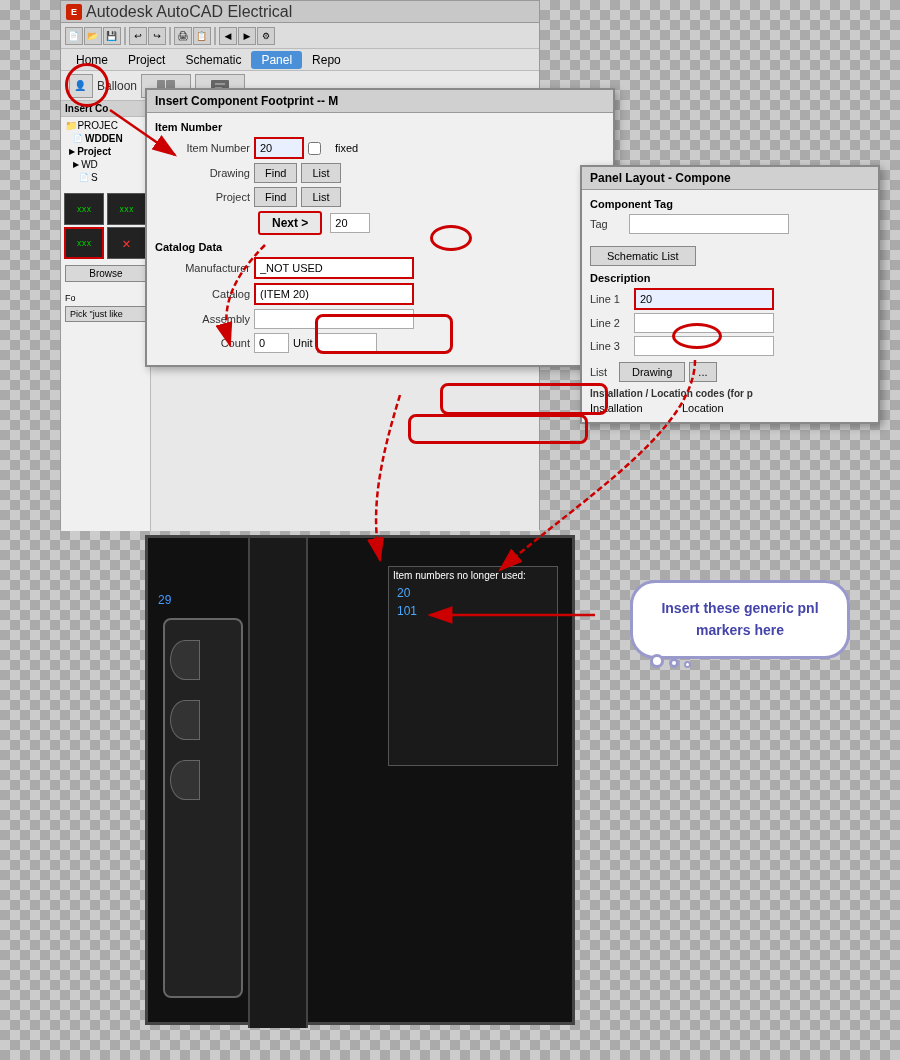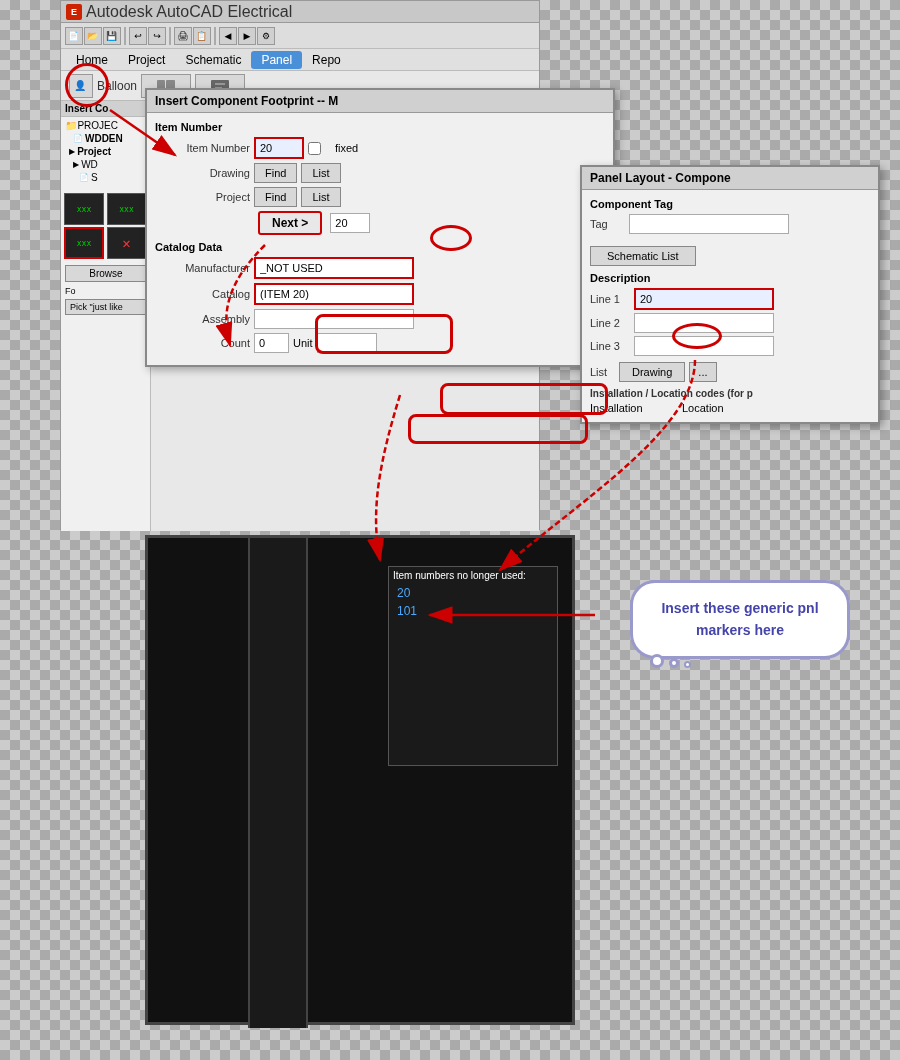--- a/index.html
+++ b/index.html
@@ -147,21 +147,21 @@
 
       
       <div style="display:grid;grid-template-columns:repeat(2,1fr);gap:2px;padding:3px;margin-top:4px;">
         <div style="width:40px;height:32px;background:#222;border:1px solid #555;display:flex;align-items:center;justify-content:center;color:#00cc00;font-size:8px;font-family:monospace;">xxx</div>
         <div style="width:40px;height:32px;background:#222;border:1px solid #555;display:flex;align-items:center;justify-content:center;color:#00cc00;font-size:8px;font-family:monospace;">xxx</div>
         <div style="width:40px;height:32px;background:#222;border:2px solid #cc0000;display:flex;align-items:center;justify-content:center;color:#00cc00;font-size:8px;font-family:monospace;">xxx</div>
         <div style="width:40px;height:32px;background:#222;border:1px solid #555;display:flex;align-items:center;justify-content:center;color:#ff3333;font-size:14px;font-family:monospace;">✕</div>
       </div>
 
       <button style="margin:3px 4px;padding:2px 6px;font-size:10px;background:#d8d8d8;border:1px solid #888;cursor:pointer;width:82px;">Browse</button>
-      <div style="font-size:9px;padding:1px 4px;">Fo</div>
+      <div style="font-size:9px;padding:1px 4px;margin-top:7px;">Fo</div>
       <button style="margin:2px 4px;padding:2px 4px;font-size:9px;background:#d8d8d8;border:1px solid #888;cursor:pointer;width:82px;text-align:left;">Pick "just like</button>
     </div>
 
     <div style="flex:1;background:#e8e8e8;">
 
       <div style="background:#f0f0f0;border:1px solid #bbb;padding:4px 6px;margin:4px;">
         <div style="font-weight:bold;font-size:11px;color:#333;">Manual footprint selection</div>
         <div style="display:flex;align-items:center;gap:4px;margin-top:3px;">
           <span style="font-size:11px;">Use generic m</span>
         </div>
@@ -272,20 +272,31 @@
     <div style="font-size:10px;font-weight:bold;margin-bottom:3px;color:#333;">Installation / Location codes  (for p</div>
     <div style="display:flex;gap:12px;font-size:11px;">
       <span style="width:80px;">Installation</span>
       <span>Location</span>
     </div>
   </div>
 </div>
 
 <div style="position:absolute;top:535px;left:145px;width:430px;height:490px;background:#111;border:3px solid #444;">
 
+  <div style="position:absolute;left:5px;top:20px;width:100px;height:450px;">
+
+    <span style="position:absolute;top:35px;left:5px;color:#4499ff;font-size:12px;">29</span>
+
+    <div style="position:absolute;top:60px;left:10px;width:80px;height:380px;background:#222;border:2px solid #666;border-radius:8px;">
+
+      <div style="position:absolute;top:20px;left:5px;width:30px;height:40px;background:#333;border:1px solid #666;border-radius:50% 0 0 50%;"></div>
+      <div style="position:absolute;top:80px;left:5px;width:30px;height:40px;background:#333;border:1px solid #666;border-radius:50% 0 0 50%;"></div>
+      <div style="position:absolute;top:140px;left:5px;width:30px;height:40px;background:#333;border:1px solid #666;border-radius:50% 0 0 50%;"></div>
+    </div>
+  </div>
 
   <div style="position:absolute;left:100px;top:0;width:60px;height:490px;background:#1a1a1a;border-left:2px solid #444;border-right:2px solid #444;"></div>
 
   <div style="position:absolute;top:28px;left:240px;width:170px;height:200px;border:1px solid #555;background:#1a1a1a;">
     <div style="color:white;font-size:10px;padding:3px 4px;">Item numbers no longer used:</div>
     <div style="color:#4aa8ff;font-size:12px;padding:2px 8px;">20</div>
     <div style="color:#4aa8ff;font-size:12px;padding:2px 8px;">101</div>
   </div>
 
 </div>

